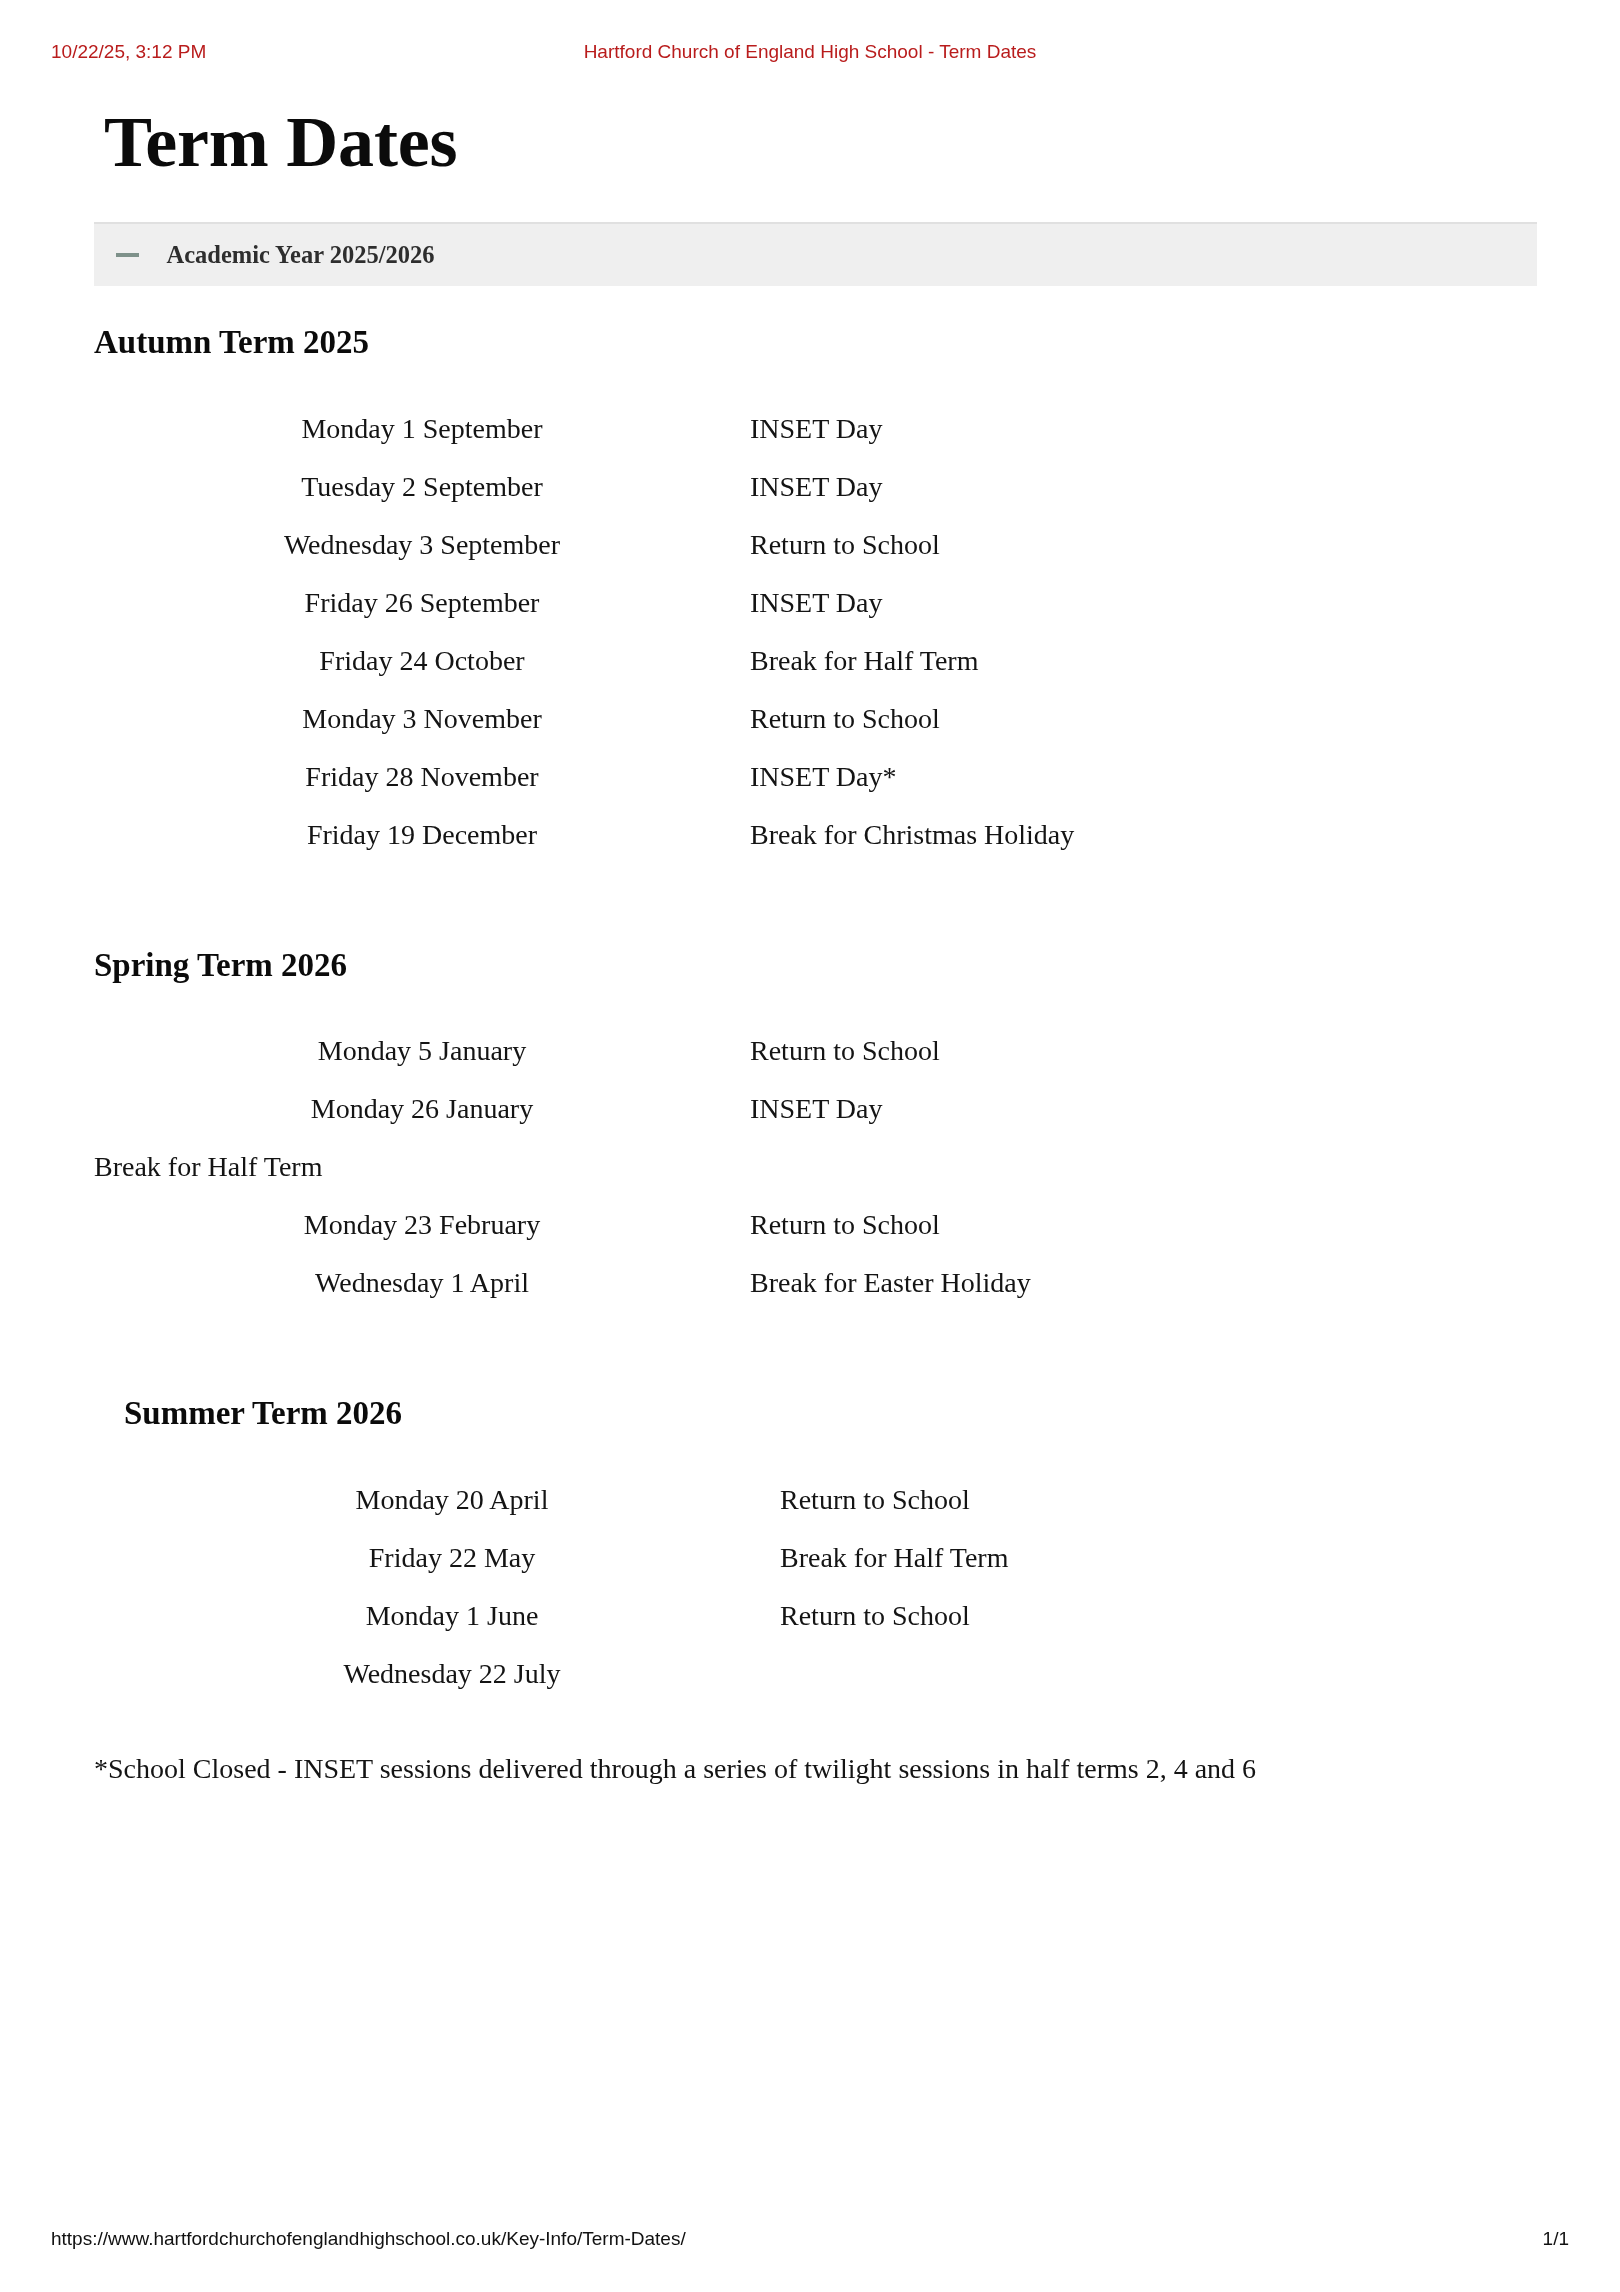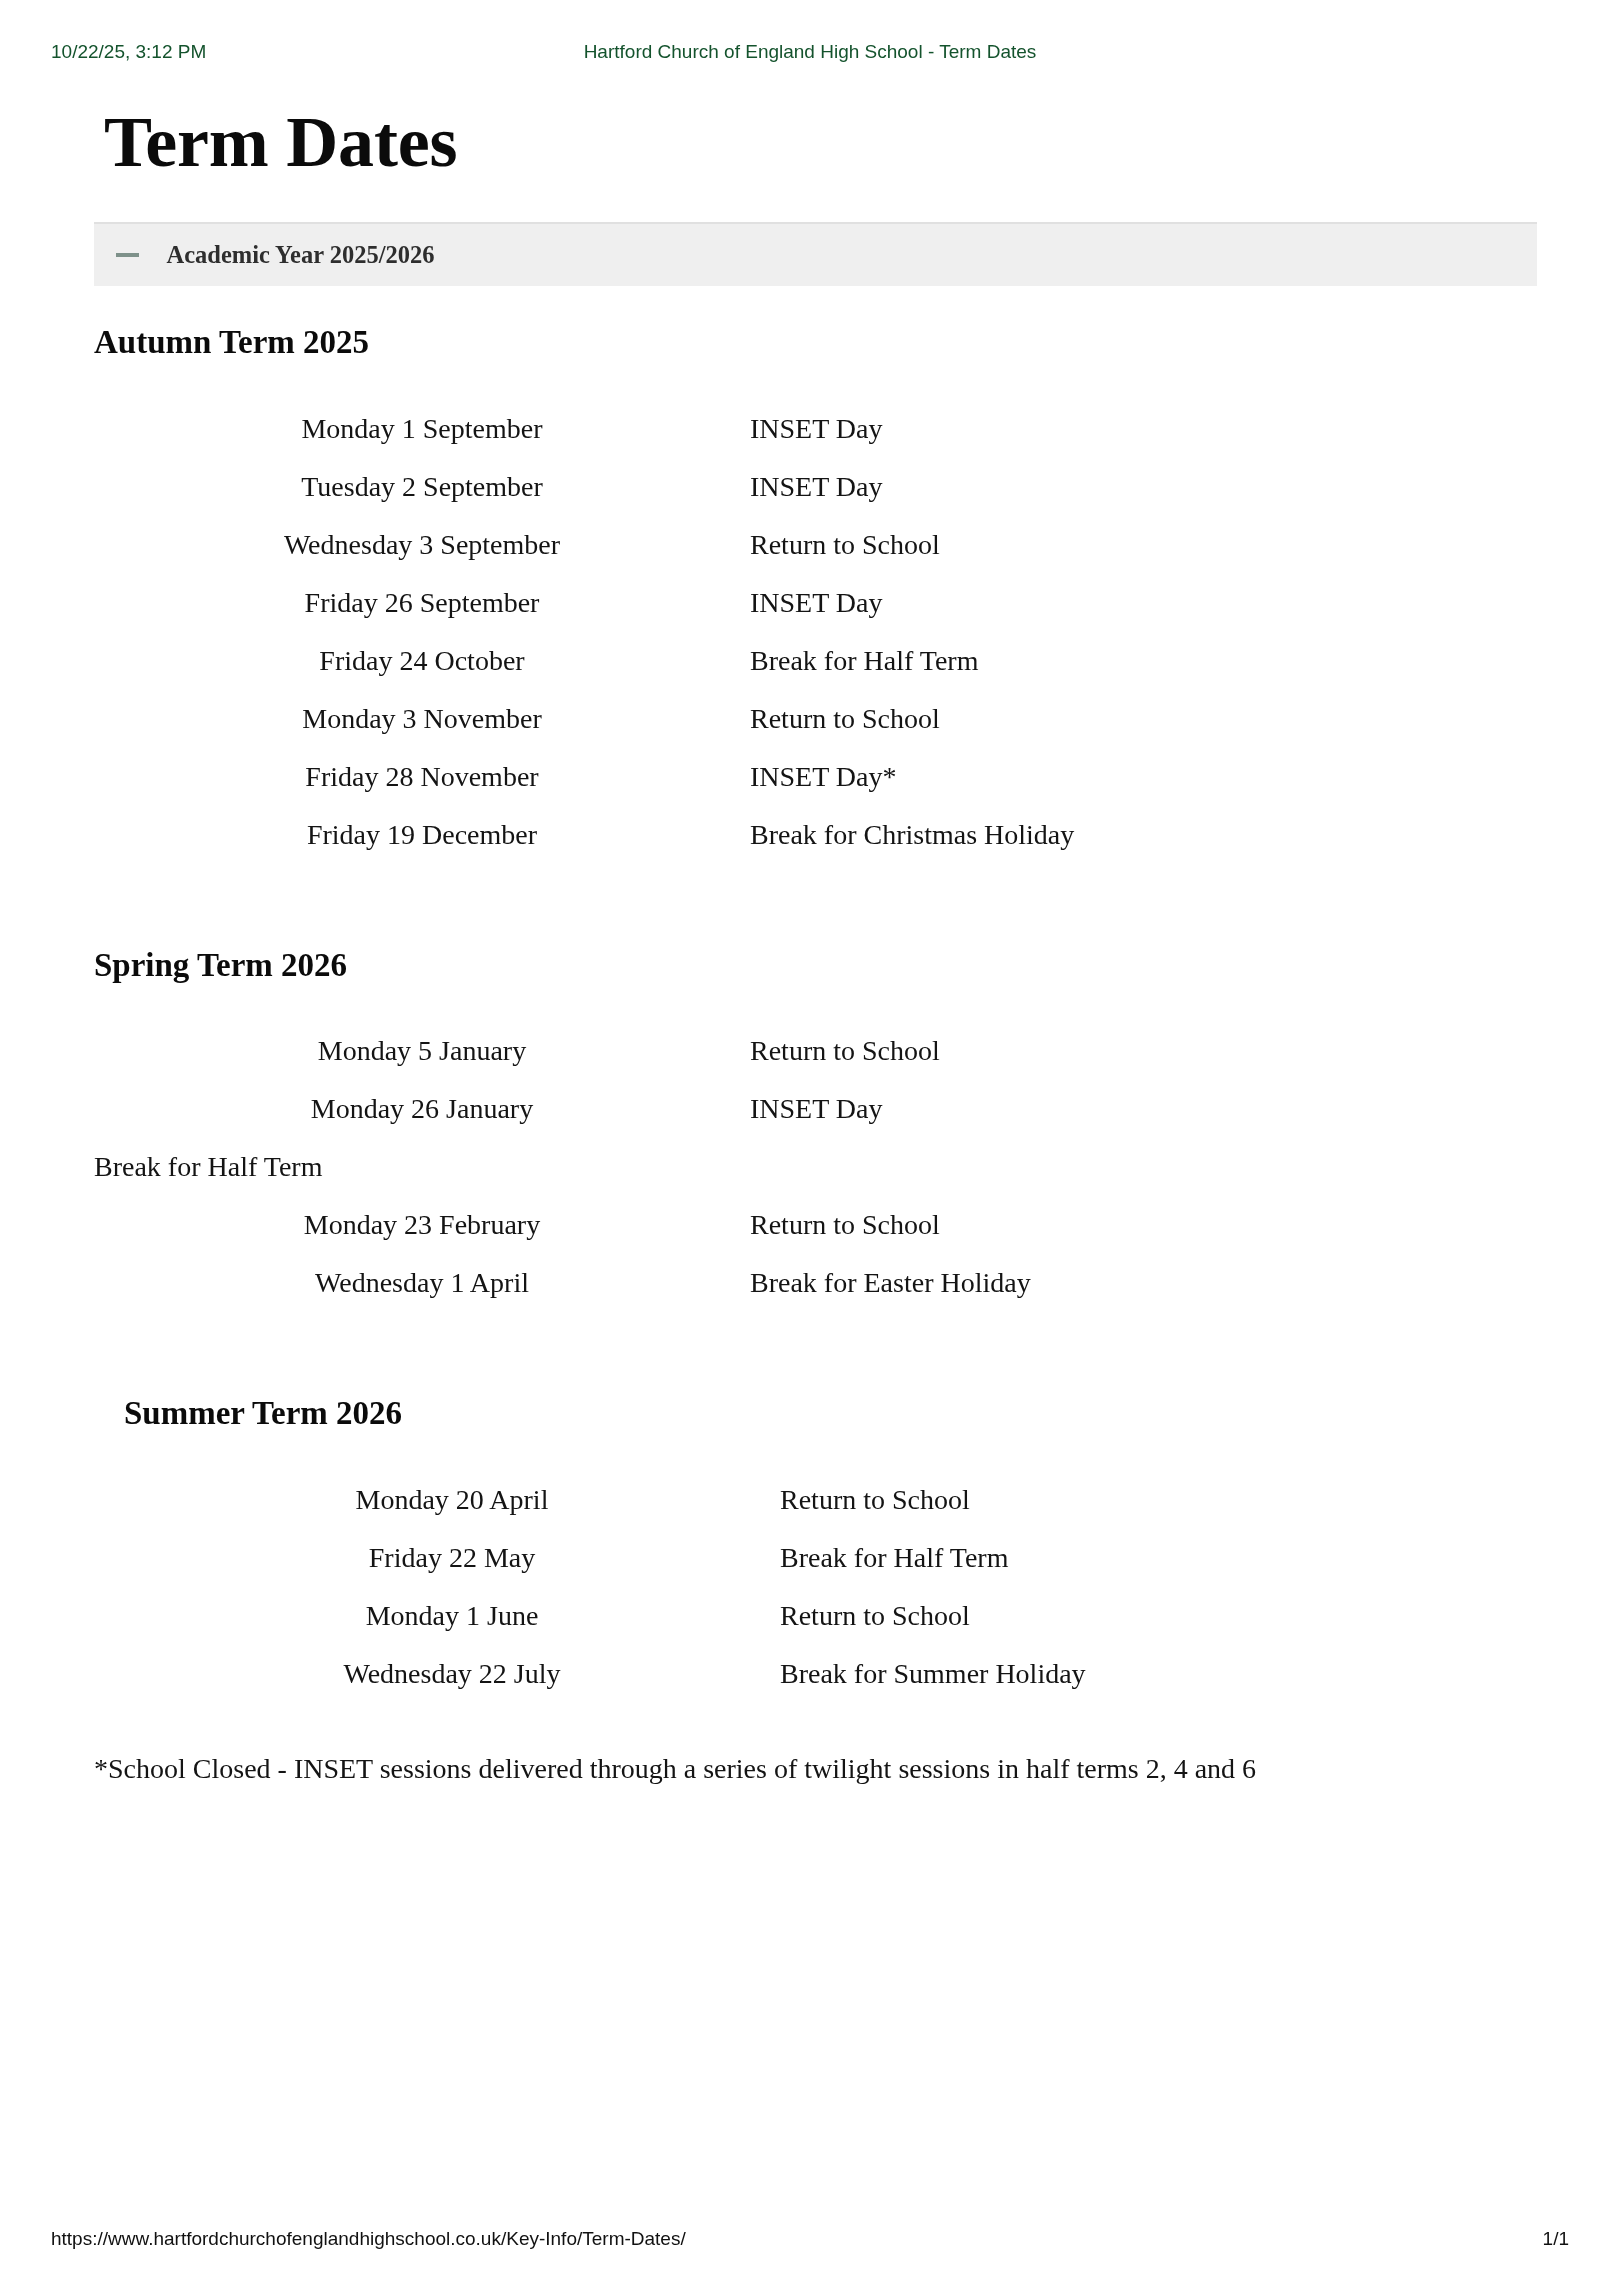--- a/index.html
+++ b/index.html
@@ -25,21 +25,21 @@
 
   
   .print-header {
     position: absolute;
     top: 41px;
     left: 0;
     right: 0;
     height: 25.5px;
     font-family: "Liberation Sans", "DejaVu Sans", sans-serif;
     font-size: 19px;
-    color: #14532d;
+    color: #b91c1c;
   }
   .print-header .ph-date {
     position: absolute;
     left: 51px;
     top: 0;
     white-space: nowrap;
   }
   .print-header .ph-title {
     position: absolute;
     left: 0;
@@ -273,21 +273,20 @@
         <div class="term-row">
           <span class="row-date">Friday 22 May</span>
           <span class="row-event">Break for Half Term</span>
         </div>
         <div class="term-row">
           <span class="row-date">Monday 1 June</span>
           <span class="row-event">Return to School</span>
         </div>
         <div class="term-row">
           <span class="row-date">Wednesday 22 July</span>
-          <span class="row-event">Break for Summer Holiday</span>
         </div>
       </div>
     </section>
 
     <p class="footnote">*School Closed - INSET sessions delivered through a series of twilight sessions in half terms 2, 4 and 6</p>
 
   </div>
 
   <div class="print-footer">
     <span class="pf-url">https://www.hartfordchurchofenglandhighschool.co.uk/Key-Info/Term-Dates/</span>

